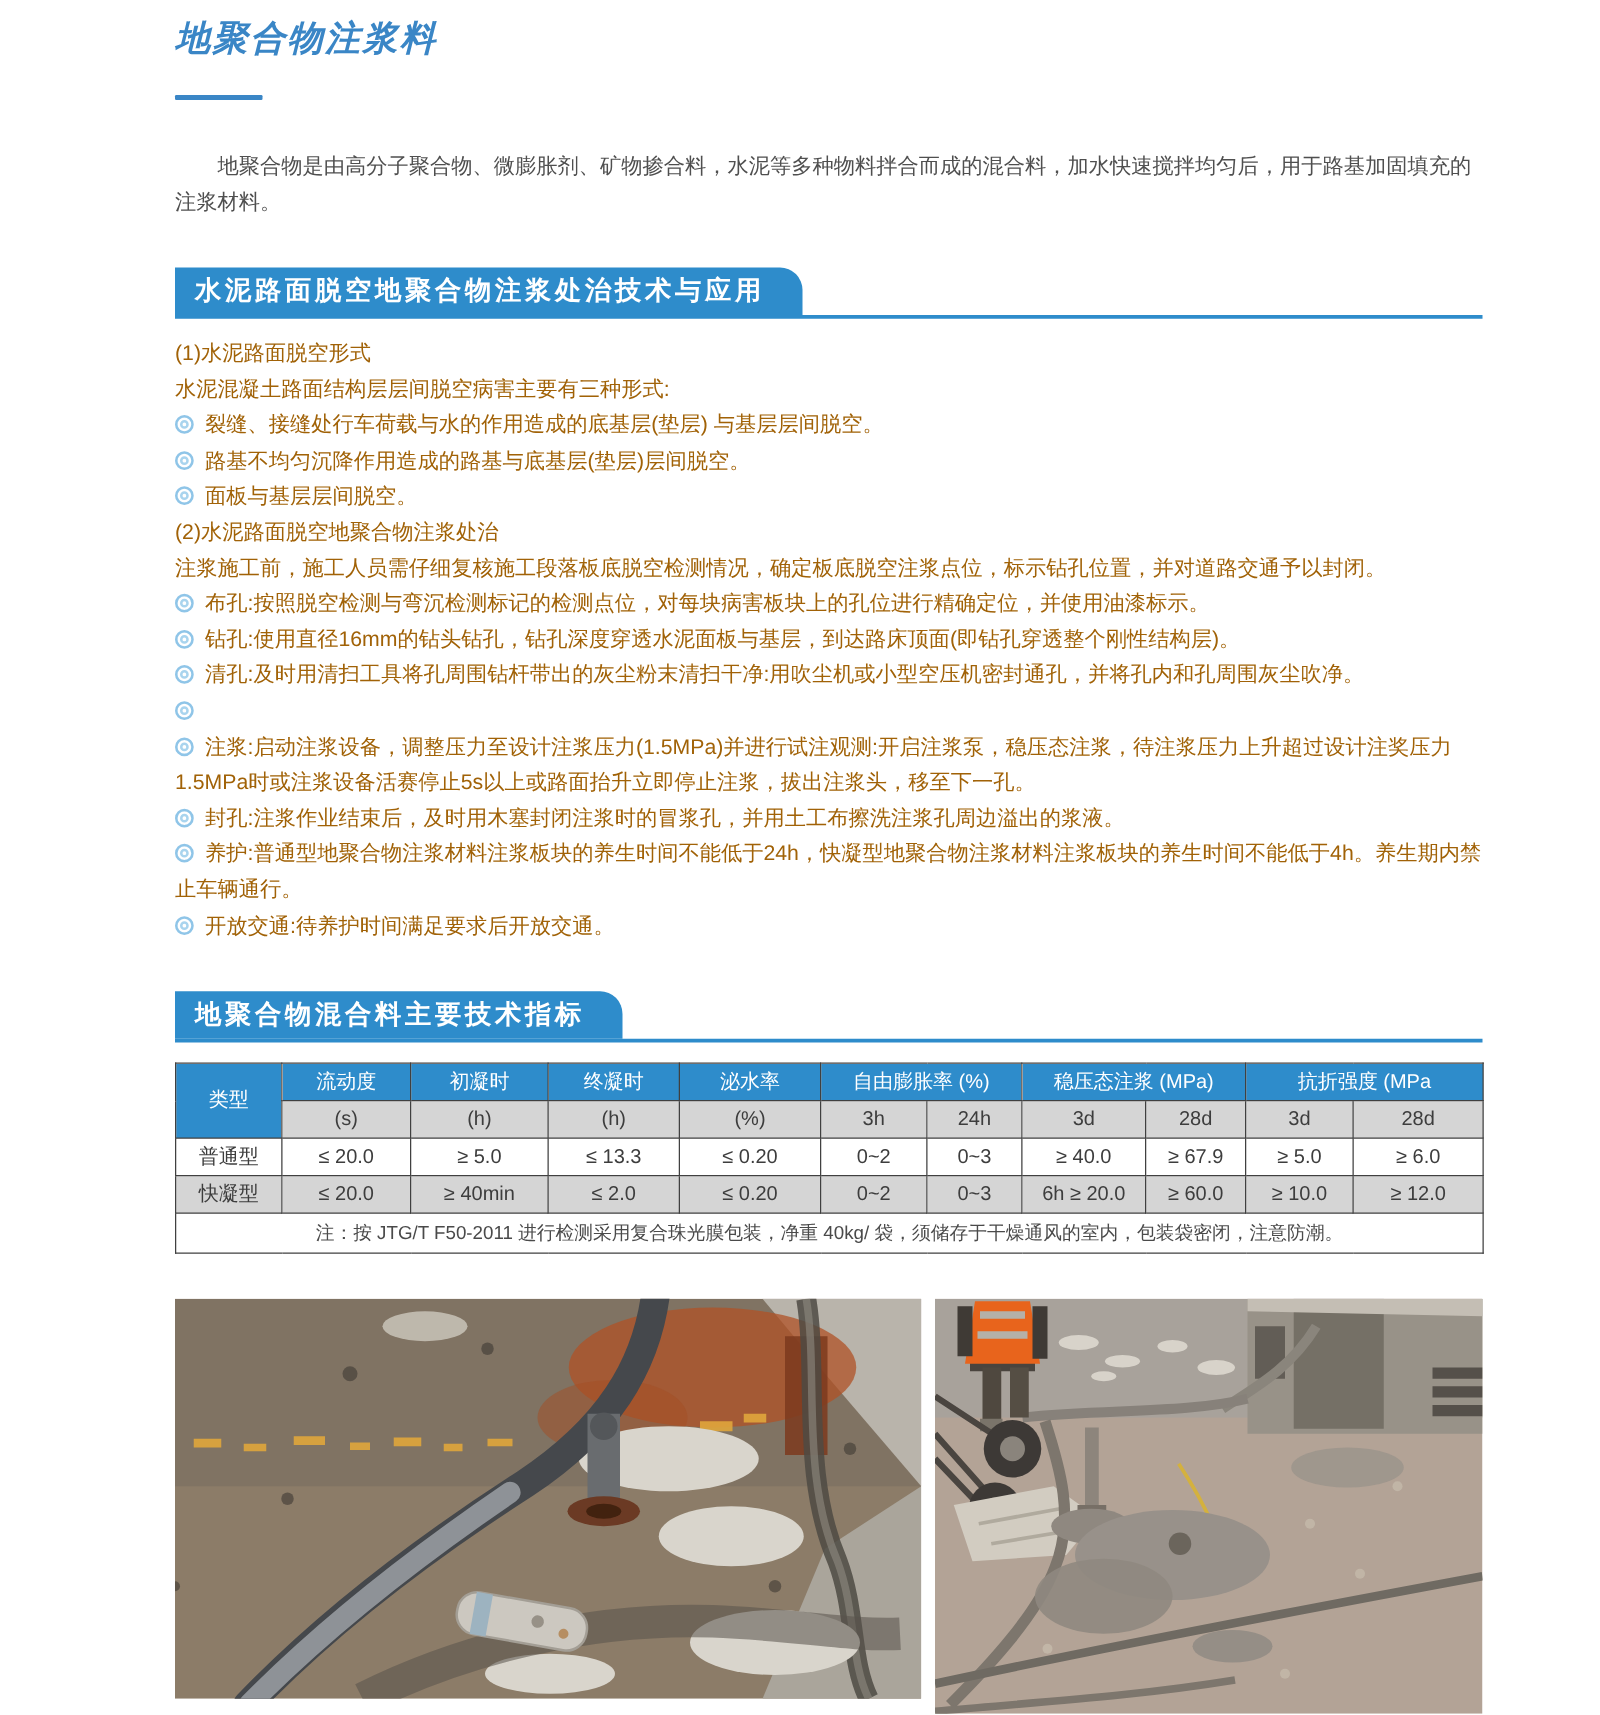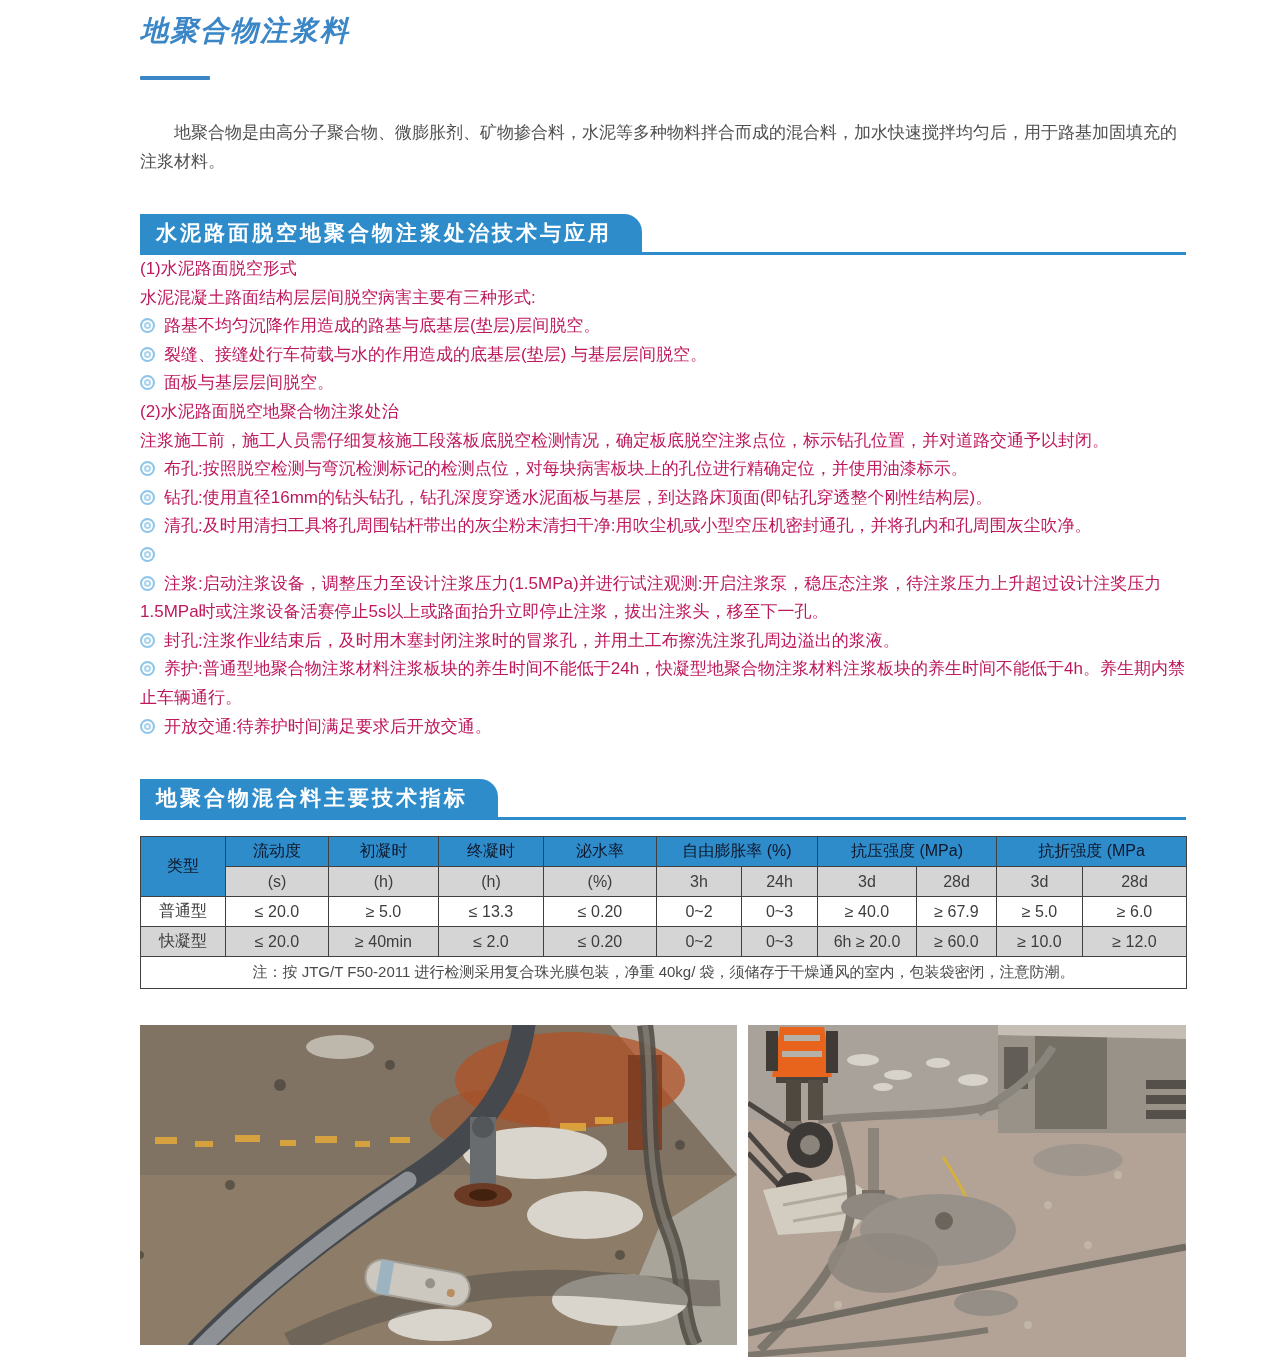--- a/index.html
+++ b/index.html
@@ -8,30 +8,30 @@
   
   .page-title{padding-top:12px;font-size:28px;font-weight:bold;color:#3A86C6;letter-spacing:2px;font-style:italic;}
   .title-dash{margin-top:26px;width:70px;height:4px;background:#3A86C6;border-radius:1px;}
   
   .intro{margin-top:38px;font-size:17px;line-height:29px;color:#4F4F4F;text-indent:2em;}
   
   .banner-wrap{margin-top:38px;border-bottom:3px solid #2E8CCB;line-height:0;}
   .banner{display:inline-block;background:#2E8CCB;color:#ffffff;font-size:21px;font-weight:bold;
     letter-spacing:3px;line-height:38px;padding:0 30px 0 16px;border-top-right-radius:18px;}
   
-  .para-list{font-size:17px;line-height:28.6px;color:#be185d;}
+  .para-list{margin-top:14px;font-size:17px;line-height:28.6px;color:#a16207;}
   .item{margin:0;}
   .ring{display:inline-block;vertical-align:-2px;width:11px;height:11px;border:2px solid #8FC5E8;
     border-radius:50%;box-shadow:inset 0 0 0 2px #ffffff,inset 0 0 0 4px #A9D4EE;margin-right:9px;}
   
   .spec-table{margin-top:16px;border-collapse:collapse;width:1046px;table-layout:fixed;
     font-size:16px;color:#3d3d3d;}
   .spec-table td,.spec-table th{border:1px solid #404040;text-align:center;vertical-align:middle;
     height:29px;padding:0 2px;font-weight:normal;overflow:hidden;white-space:nowrap;}
-  .spec-table .blue{background:#2E8CCB;color:#0f172a;font-weight:500;}
+  .spec-table .blue{background:#2E8CCB;color:#ffffff;font-weight:500;}
   .spec-table .gray{background:#D5D5D5;}
   .spec-table .note-cell{font-size:15px;height:31px;color:#4a4a4a;}
   
   .photos{margin-top:36px;display:flex;gap:11px;align-items:flex-start;}
   .photo{display:block;}
 </style>
 </head>
 <body>
 
 <div class="content">
@@ -41,22 +41,22 @@
 
   <p class="intro">地聚合物是由高分子聚合物、微膨胀剂、矿物掺合料，水泥等多种物料拌合而成的混合料，加水快速搅拌均匀后，用于路基加固填充的注浆材料。</p>
 
   <div class="banner-wrap">
     <span class="banner">水泥路面脱空地聚合物注浆处治技术与应用</span>
   </div>
 
   <div class="para-list">
     <div class="item"><span>(1)水泥路面脱空形式</span></div>
     <div class="item"><span>水泥混凝土路面结构层层间脱空病害主要有三种形式:</span></div>
+    <div class="item"><span class="ring"></span><span>裂缝、接缝处行车荷载与水的作用造成的底基层(垫层) 与基层层间脱空。</span></div>
     <div class="item"><span class="ring"></span><span>路基不均匀沉降作用造成的路基与底基层(垫层)层间脱空。</span></div>
-    <div class="item"><span class="ring"></span><span>裂缝、接缝处行车荷载与水的作用造成的底基层(垫层) 与基层层间脱空。</span></div>
     <div class="item"><span class="ring"></span><span>面板与基层层间脱空。</span></div>
     <div class="item"><span>(2)水泥路面脱空地聚合物注浆处治</span></div>
     <div class="item"><span>注浆施工前，施工人员需仔细复核施工段落板底脱空检测情况，确定板底脱空注浆点位，标示钻孔位置，并对道路交通予以封闭。</span></div>
     <div class="item"><span class="ring"></span><span>布孔:按照脱空检测与弯沉检测标记的检测点位，对每块病害板块上的孔位进行精确定位，并使用油漆标示。</span></div>
     <div class="item"><span class="ring"></span><span>钻孔:使用直径16mm的钻头钻孔，钻孔深度穿透水泥面板与基层，到达路床顶面(即钻孔穿透整个刚性结构层)。</span></div>
     <div class="item"><span class="ring"></span><span>清孔:及时用清扫工具将孔周围钻杆带出的灰尘粉末清扫干净:用吹尘机或小型空压机密封通孔，并将孔内和孔周围灰尘吹净。</span></div>
     <div class="item"><span class="ring"></span></div>
     <div class="item"><span class="ring"></span><span>注浆:启动注浆设备，调整压力至设计注浆压力(1.5MPa)并进行试注观测:开启注浆泵，稳压态注浆，待注浆压力上升超过设计注奖压力1.5MPa时或注浆设备活赛停止5s以上或路面抬升立即停止注浆，拔出注浆头，移至下一孔。</span></div>
     <div class="item"><span class="ring"></span><span>封孔:注浆作业结束后，及时用木塞封闭注浆时的冒浆孔，并用土工布擦洗注浆孔周边溢出的浆液。</span></div>
     <div class="item"><span class="ring"></span><span>养护:普通型地聚合物注浆材料注浆板块的养生时间不能低于24h，快凝型地聚合物注浆材料注浆板块的养生时间不能低于4h。养生期内禁止车辆通行。</span></div>
@@ -82,21 +82,21 @@
         <col style="width:104px">
     </colgroup>
     <tbody>
         <tr>
       <th class="blue" rowspan="2">类型</th>
       <th class="blue">流动度</th>
       <th class="blue">初凝时</th>
       <th class="blue">终凝时</th>
       <th class="blue">泌水率</th>
       <th class="blue" colspan="2">自由膨胀率 (%)</th>
-      <th class="blue" colspan="2">抗压强度 (MPa)</th>
+      <th class="blue" colspan="2">稳压态注浆 (MPa)</th>
       <th class="blue" colspan="2">抗折强度 (MPa</th>
     </tr>
     <tr>
       <td class="gray">(s)</td>
       <td class="gray">(h)</td>
       <td class="gray">(h)</td>
       <td class="gray">(%)</td>
       <td class="gray">3h</td>
       <td class="gray">24h</td>
       <td class="gray">3d</td>

